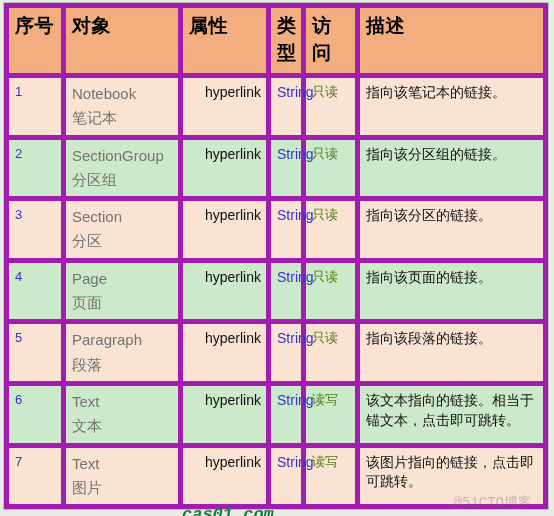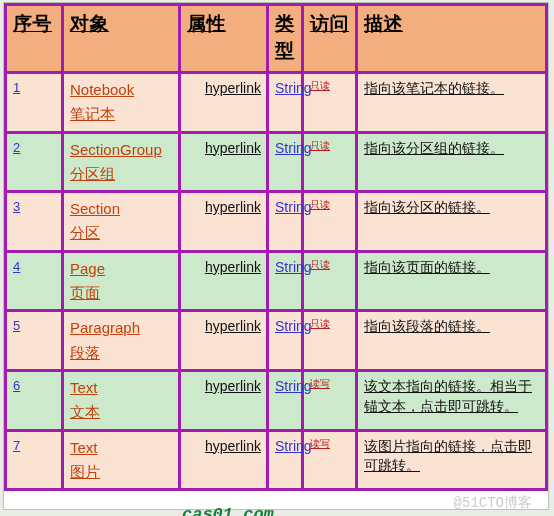--- a/index.html
+++ b/index.html
@@ -24,45 +24,44 @@
     background: #ffffff;
     overflow: hidden;
   }
   table.props {
     border-collapse: collapse;
     width: 100%;
     table-layout: fixed;
   }
   table.props th,
   table.props td {
-    border: 3px solid #a21caf;
+    border: 5px solid #a21caf;
     vertical-align: top;
     padding: 5px 5px 6px 6px;
     line-height: 1.42;
     box-sizing: border-box;
-    text-decoration: underline;
   }
   thead th {
     background: #f2ae7e;
     color: #000000;
     font-weight: bold;
     font-size: 19px;
     text-align: left;
     padding-top: 6px;
     padding-bottom: 7px;
     letter-spacing: 0.5px;
   }
   tbody tr.odd td { background: #fae3d3; }
   tbody tr.even td { background: #cce9cc; }
 
   td.c-idx   { width: 57px;  color: #3333cc; font-size: 13px; }
-  td.c-obj   { width: 117px; color: #c2410c; font-size: 15px; }
+  td.c-obj   { width: 117px; color: #737373; font-size: 15px; }
   td.c-prop  { width: 88px;  color: #101010; font-size: 14px; text-align: right; }
   td.c-type  { width: 57px;  color: #3333cc; font-size: 14px; }
-  td.c-acc   { width: 54px;  color: #b91c1c; font-size: 10px; }
+  td.c-acc   { width: 54px;  color: #4d7c0f; font-size: 13px; }
   td.c-desc  { color: #101010; font-size: 14px; }
 
   th.h-idx  { width: 57px; }
   th.h-obj  { width: 117px; margin-left: 12px; }
   th.h-prop { width: 88px; }
   th.h-type { width: 35px; }
   th.h-acc  { width: 54px; }
 
   .obj-en { display: block; }
   .obj-cn { display: block; margin-top: 3px; }

